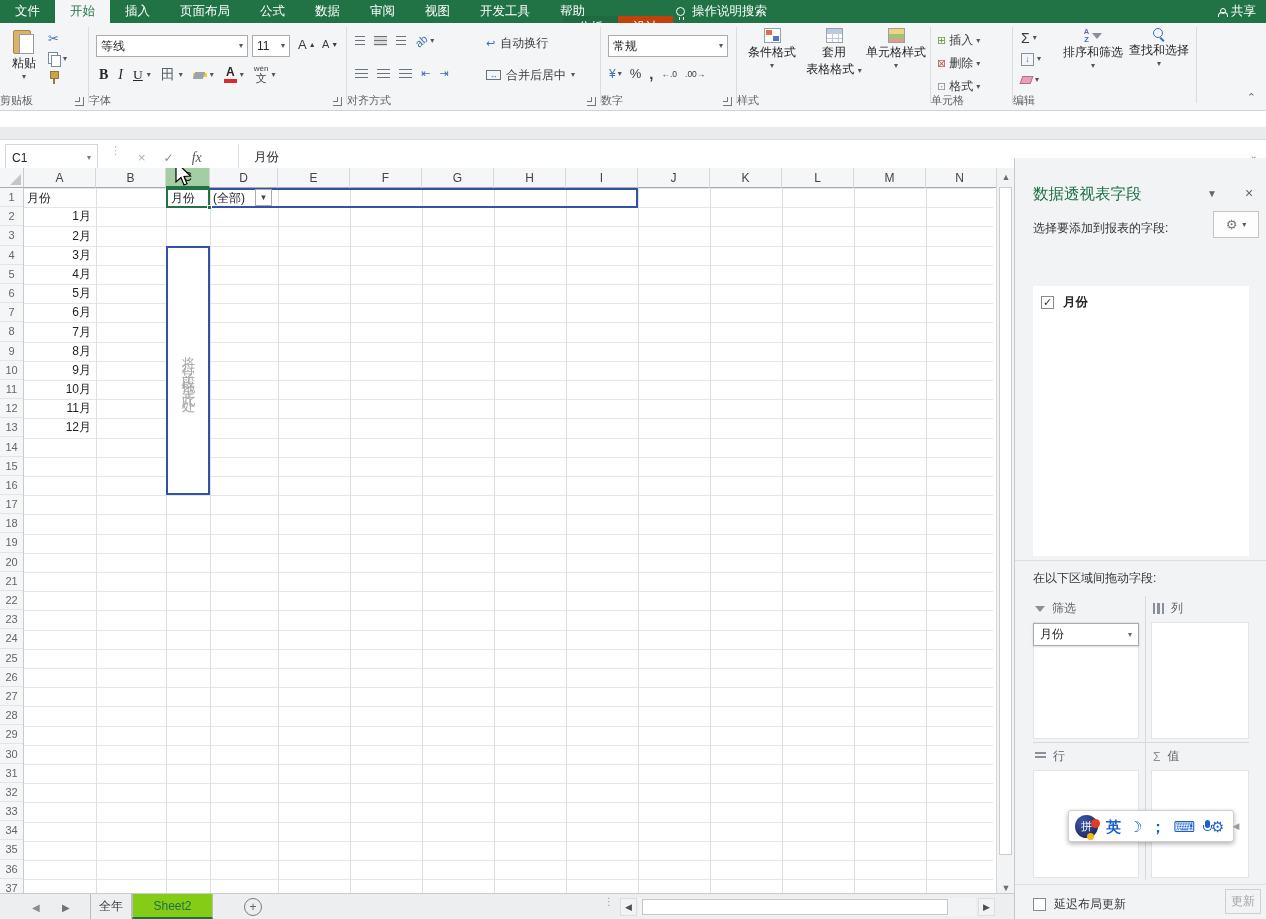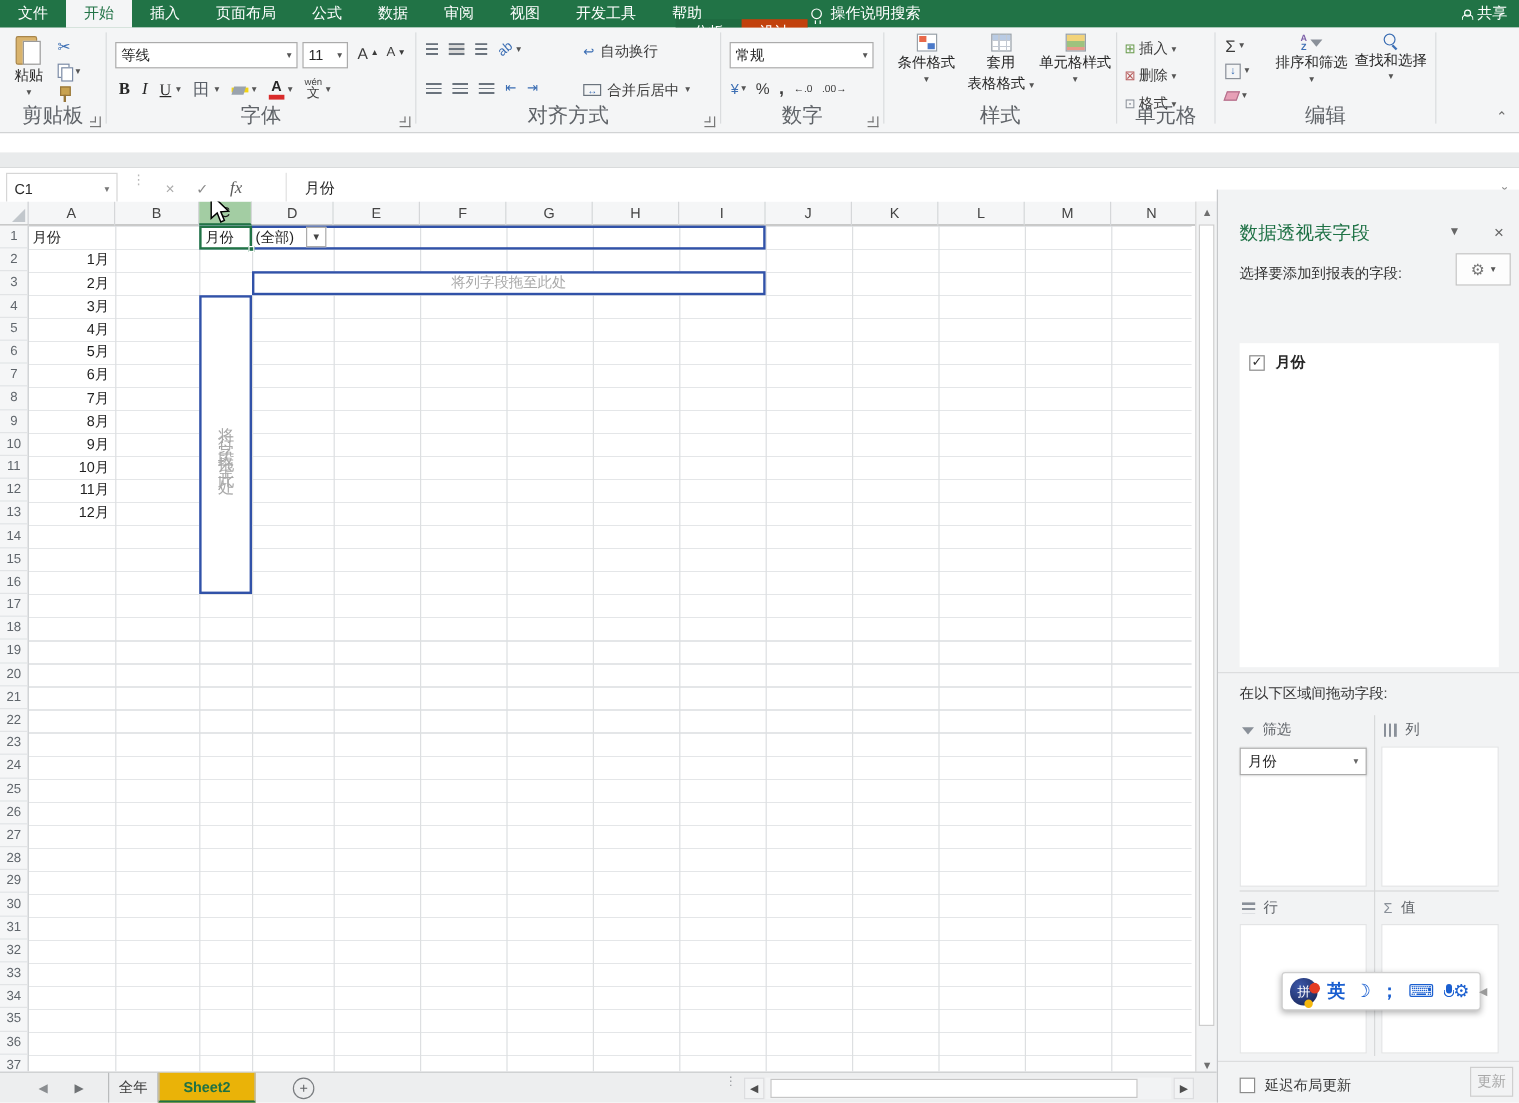--- a/index.html
+++ b/index.html
@@ -18,21 +18,21 @@
   .i-bulb::after { content:""; position:absolute; left:2.2px; top:8.5px; width:2.5px; height:3px; border-left:1.3px solid #fff; border-right:1.3px solid #fff; }
   .share { position:absolute; right:10px; top:0; height:23px; display:flex; align-items:center; gap:5px; font-size:12.5px; }
   .i-person { width:8px; height:8px; position:relative; }
   .i-person::before { content:""; position:absolute; left:2px; top:0; width:4px; height:4px; border:1.2px solid #fff; border-radius:50%; }
   .i-person::after { content:""; position:absolute; left:0; top:4.5px; width:8px; height:4px; border:1.2px solid #fff; border-bottom:none; border-radius:4px 4px 0 0; }
 
   
   .ribbon { position:absolute; left:0; top:23px; width:1266px; height:88px; background:#f4f5f6; border-bottom:1px solid #d1d3d4; }
   .rgroup { position:absolute; top:0; height:87px; }
   .rdiv { position:absolute; top:4px; height:76px; width:1px; background:#dadcde; }
-  .rlabel { position:absolute; bottom:2px; left:0; right:0; text-align:center; font-size:17px; color:#5f6368; }
+  .rlabel { position:absolute; bottom:2px; left:0; right:0; text-align:left; font-size:11px; color:#5f6368; }
   .launcher { position:absolute; bottom:4px; right:4px; width:9px; height:9px; border-right:1px solid #777; border-bottom:1px solid #777; }
   .launcher::before { content:""; position:absolute; right:2px; bottom:2px; width:4px; height:4px; border-right:1px solid #777; border-bottom:1px solid #777; transform:translate(-1px,-1px); }
   .caret { font-size:8px; color:#555; line-height:1; }
   .combo { background:#fff; border:1px solid #ababab; display:flex; align-items:center; padding:0 4px; height:22px; font-size:12px; color:#262626; }
   .combo .caret { margin-left:auto; }
   .sbtn { display:inline-flex; align-items:center; justify-content:center; gap:2px; height:22px; padding:0 3px; color:#3b3b3b; }
   .bigbtn { display:flex; flex-direction:column; align-items:center; justify-content:flex-start; gap:2px; position:absolute; top:5px; font-size:12px; color:#262626; text-align:center; line-height:1.25; }
   
   .i-paste { width:22px; height:26px; position:relative; }
   .i-paste::before { content:""; position:absolute; left:0; top:2px; width:16px; height:22px; background:#d9b36c; border:1px solid #a8854a; border-radius:2px; }
@@ -124,21 +124,21 @@
 
   
   .vscroll { position:absolute; left:996px; top:168px; width:18px; height:728px; background:#f2f3f4; border-left:1px solid #d8d8d8; }
   .vs-up,.vs-down { position:absolute; left:1px; width:16px; height:17px; display:flex; align-items:center; justify-content:center; color:#6f6f6f; font-size:9px; background:#f2f3f4; }
   .vs-up { top:0; } .vs-down { bottom:0; }
   .vs-thumb { position:absolute; left:2px; top:19px; width:13px; height:668px; background:#fff; border:1px solid #cdcdcd; }
 
   .sheetbar { position:absolute; left:0; top:893px; width:1014px; height:26px; background:#edeeef; border-top:1px solid #c9cbcc; }
   .nav-arrow { position:absolute; top:0; height:26px; display:flex; align-items:center; font-size:10px; color:#8a8d90; }
   .stab { position:absolute; top:0; height:25px; display:flex; align-items:center; justify-content:center; font-size:12px; border-left:1px solid #b9bbbc; border-right:1px solid #b9bbbc; color:#3b3b3b; }
-  .stab.active { background:#eab308; color:#1e7145; font-weight:bold; border-bottom:2px solid #1e7145; }
+  .stab.active { background:#84cc16; color:#1e7145; font-weight:normal; border-bottom:2px solid #1e7145; }
   .addsheet { position:absolute; left:244px; top:4px; width:18px; height:18px; border:1px solid #7a7d80; border-radius:50%; display:flex; align-items:center; justify-content:center; color:#5f6265; font-size:12px; }
   .hdots { position:absolute; left:604px; top:5px; color:#9a9da0; font-size:10px; line-height:5px; text-align:center; }
   .hs-left,.hs-right { position:absolute; top:4px; width:17px; height:18px; background:#f2f3f4; border:1px solid #dcdddf; display:flex; align-items:center; justify-content:center; font-size:9px; color:#4f4f4f; }
   .hs-track { position:absolute; left:638px; top:4px; width:338px; height:18px; background:#f2f3f4; }
   .hs-thumb { position:absolute; left:642px; top:5px; width:306px; height:16px; background:#fff; border:1px solid #c6c6c6; }
 
   
   .pane { position:absolute; left:1014px; top:158px; width:252px; height:761px; background:#f2f3f4; border-left:1px solid #c6c8ca; }
   .pane-title { position:absolute; left:18px; top:26px; font-size:15.5px; color:#1e7145; }
   .pane-dd { position:absolute; left:192px; top:30px; color:#666; font-size:10px; }
@@ -495,21 +495,20 @@
         <div class="mcell">6月</div>
         <div class="mcell">7月</div>
         <div class="mcell">8月</div>
         <div class="mcell">9月</div>
         <div class="mcell">10月</div>
         <div class="mcell">11月</div>
         <div class="mcell">12月</div>
       </div>
 
     <div class="pz pz-filter"></div>
-    <div class="pz pz-col">将列字段拖至此处</div>
     <div class="pz pz-row">
         <span>将行字段拖至此处</span>
       </div>
 
     <div class="selcell">月份</div>
     <div class="handle"></div>
     <div class="cell-d1">(全部)</div>
     <div class="ddbtn">▼</div>
 
     <svg class="cursor" width="20" height="28" viewBox="0 0 20 28">

